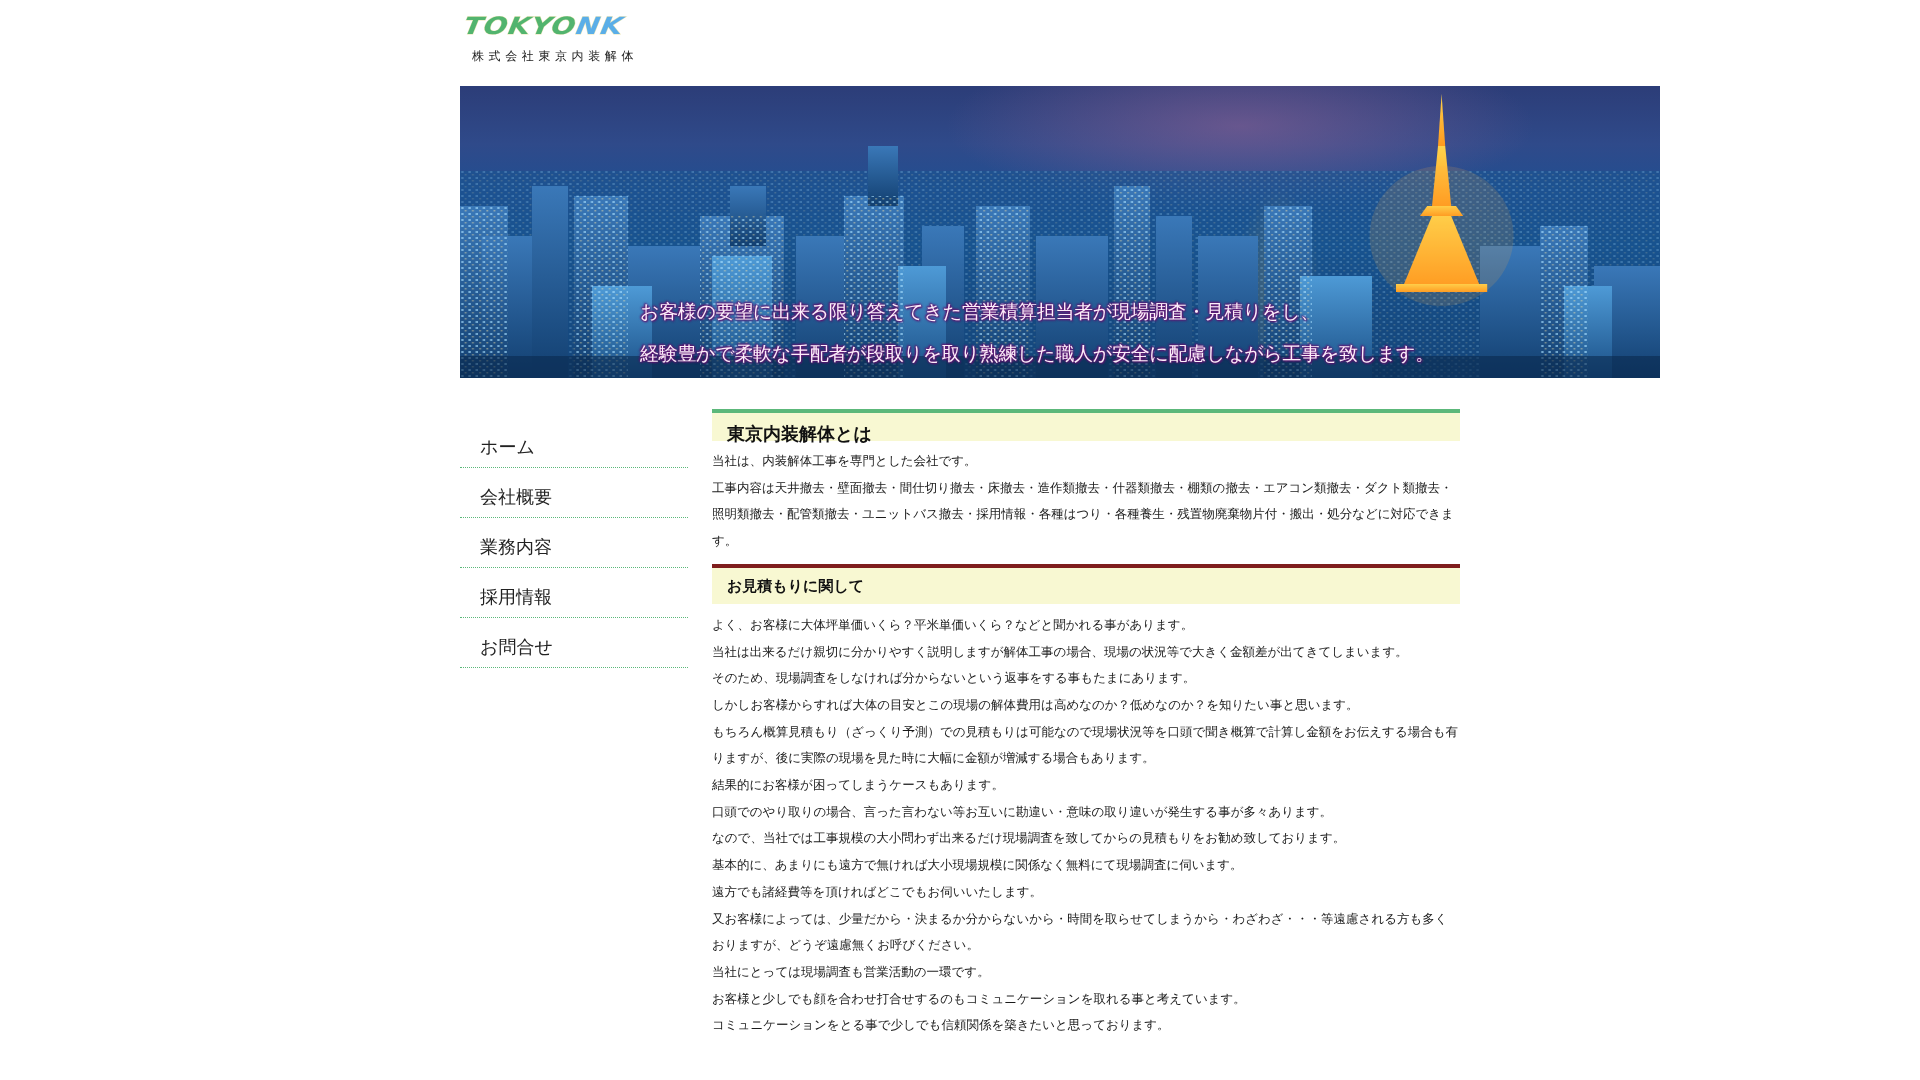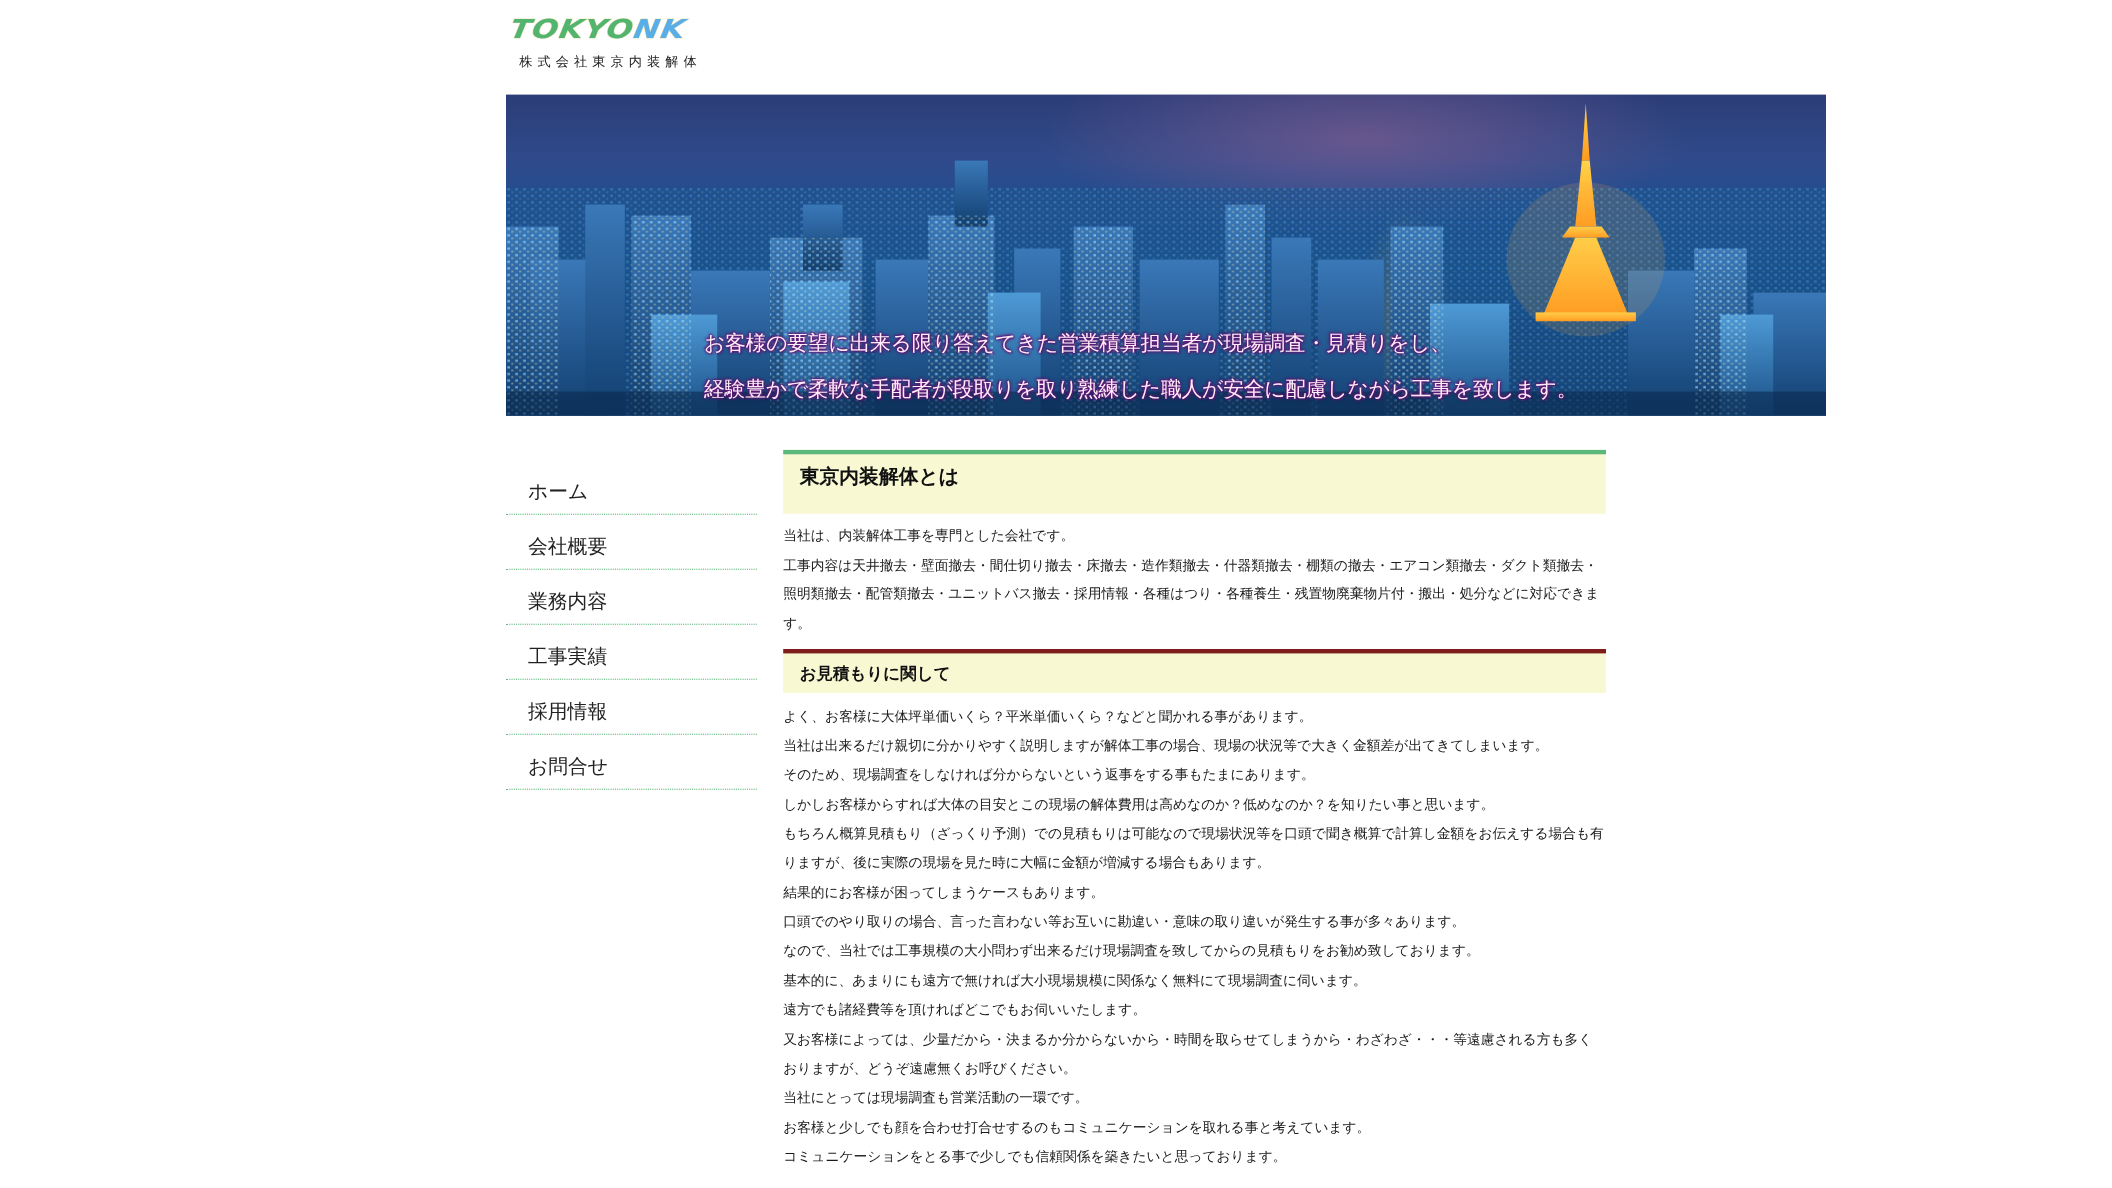--- a/index.html
+++ b/index.html
@@ -31,21 +31,21 @@
   .banner-text.l1 { top: 213px; }
   .banner-text.l2 { top: 255px; }
 
   
   .sidebar { position: absolute; left: 0; top: 418px; width: 228px; }
   .nav-item { display: block; height: 50px; border-bottom: 1px dotted #5cb87a; position: relative; cursor: pointer; }
   .nav-item span { position: absolute; left: 20px; top: 17px; font-size: 18px; color: #222; }
 
   
   .content { position: absolute; left: 252px; top: 409px; width: 748px; }
-  .h2 { background: #f8f8d2; border-top: 4px solid #5cb87a; height: 58px; padding-left: 15px;
+  .h2 { background: #f8f8d2; border-top: 4px solid #5cb87a; height: 32px; padding-left: 15px;
     font-size: 18px; font-weight: bold; line-height: 42px; color: #111; }
   .h3 { background: #f8f8d2; border-top: 4px solid #7f1d1d; height: 40px; padding-left: 15px;
     font-size: 15px; font-weight: bold; line-height: 36px; color: #111; margin-top: 9px; }
   .para { font-size: 12.5px; line-height: 26.7px; color: #1a1a1a; }
   .para p { white-space: normal; }
   .sec1 { margin-top: 7px; }
   .sec2 { margin-top: 8px; }
 </style>
 </head>
 <body>
@@ -141,23 +141,20 @@
     <a class="nav-item">
         <span>ホーム</span>
       </a>
     <a class="nav-item">
         <span>会社概要</span>
       </a>
     <a class="nav-item">
         <span>業務内容</span>
       </a>
     <a class="nav-item">
-        <span>工事実績</span>
-      </a>
-    <a class="nav-item">
         <span>採用情報</span>
       </a>
     <a class="nav-item">
         <span>お問合せ</span>
       </a>
   </nav>
 
   <main class="content">
     <h2 class="h2">東京内装解体とは</h2>
     <div class="para sec1">

